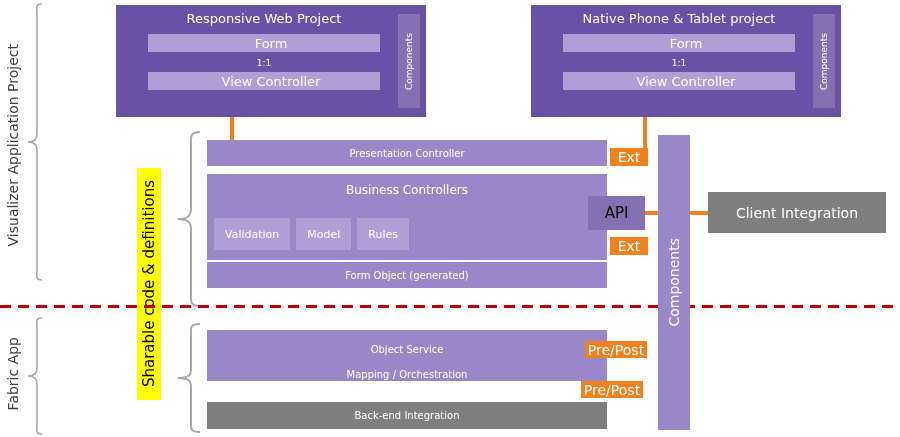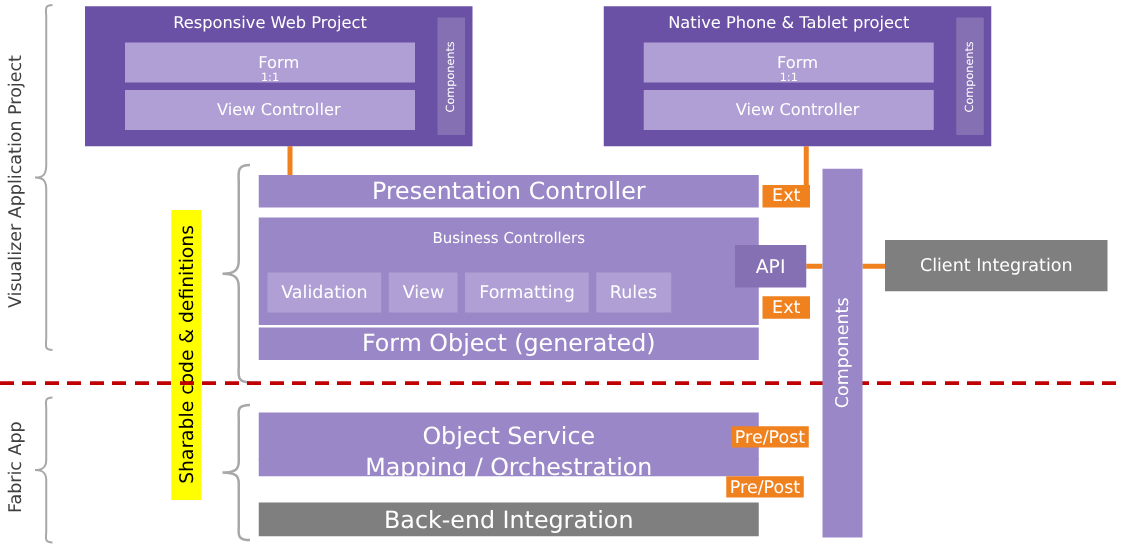--- a/index.html
+++ b/index.html
@@ -20,45 +20,45 @@
   .yellow-strip .vtext { color:#000; font-size:15px; }
 
   
   .brace path { fill:none; stroke:#a8a8a8; }
 
   
   .red-line { left:0; top:305px; width:897px; height:3px; z-index:2;
     background:repeating-linear-gradient(90deg, var(--red-line,#c00000) 0 11px, transparent 11px 18px); }
 
   
-  .project-box { top:5px; width:310px; height:112px; background:var(--dark-purple,#6a51a5); z-index:3; }
+  .project-box { top:5px; width:310px; height:112px; background:var(--dark-purple,#6a51a5); z-index:3;margin-left:48px; }
   .project-box.left  { left:68px; }
   .project-box.right { left:483px; }
   .project-title { position:absolute; left:0; top:6px; width:296px; text-align:center; color:#fff; font-size:13px; }
-  .inner-bar { position:absolute; left:32px; width:232px; height:32px; background:var(--light-purple,#af9fd5); color:#fff; font-size:13px;padding-left:14px; }
+  .inner-bar { position:absolute; left:32px; width:232px; height:18px; background:var(--light-purple,#af9fd5); color:#fff; font-size:13px;padding-left:14px; }
   .inner-form { top:29px; }
   .inner-ratio { position:absolute; left:32px; top:53px; width:232px; text-align:center; color:#fff; font-size:9px; }
   .inner-vc { top:67px; }
   .mini-strip { position:absolute; left:282px; top:9px; width:22px; height:94px; background:var(--strip-purple,#8570b4); }
   .mini-strip .vtext { color:#fff; font-size:9px; }
 
   
-  .bar { left:207px; width:400px; background:var(--bar-purple,#9a87c7); color:#fff; font-size:19px; z-index:3; }
+  .bar { left:207px; width:400px; background:var(--bar-purple,#9a87c7); color:#fff; font-size:10px; z-index:3; }
   .bar-presentation { top:140px; height:26px; }
   .bar-model { top:262px; height:26px; }
   .bar-object-service { top:330px; height:38px; }
   .bar-mapping { top:367px; height:14px; }
   .bar-backend { top:402px; height:27px; background:var(--gray,#7f7f7f); }
 
   .business-box { left:207px; top:174px; width:400px; height:86px; background:var(--bar-purple,#9a87c7); z-index:3; }
   .business-title { position:absolute; left:0; top:9px; width:100%; text-align:center; color:#fff; font-size:12px; }
   .chips { position:absolute; left:7px; bottom:10px; display:flex; gap:6px; }
-  .chip { height:32px; padding:0 11px; background:var(--light-purple,#af9fd5); color:#fff; font-size:14px; display:flex; align-items:center; }
+  .chip { height:32px; padding:0 11px; background:var(--light-purple,#af9fd5); color:#fff; font-size:11px; display:flex; align-items:center; }
 
-  .api-box { left:588px; top:196px; width:57px; height:34px; background:var(--strip-purple,#8570b4); color:#ffffff; font-size:15px; z-index:4; }
+  .api-box { left:588px; top:196px; width:57px; height:34px; background:var(--strip-purple,#8570b4); color:#000000; font-size:15px; z-index:4; }
 
   .tag { background:var(--orange,#f0811f); color:#fff; font-size:14px; z-index:5; }
   .tag-ext1 { left:610px; top:148px; width:38px; height:18px; }
   .tag-ext2 { left:610px; top:237px; width:38px; height:18px; }
   .tag-pp1 { left:585px; top:341px; width:62px; height:17px; }
   .tag-pp2 { left:581px; top:381px; width:62px; height:17px; }
 
   .components-bar { left:658px; top:135px; width:32px; height:295px; background:var(--bar-purple,#9a87c7); z-index:3; }
   .components-bar .vtext { color:#fff; font-size:14px; }
 
@@ -127,22 +127,21 @@
   <div class="abs conn conn-api"></div>
   <div class="abs conn conn-client"></div>
 
   <div class="abs bar bar-presentation center">Presentation Controller</div>
   <div class="abs tag tag-ext1 center">Ext</div>
 
   <div class="abs business-box">
     <div class="business-title">Business Controllers</div>
     <div class="chips">
       <span class="chip">Validation</span>
-      <span class="chip">View</span>
-      <span class="chip">Formatting</span>
+      <span class="chip">Model</span>
       <span class="chip">Rules</span>
     </div>
   </div>
 
   <div class="abs api-box center">API</div>
   <div class="abs tag tag-ext2 center">Ext</div>
 
   <div class="abs bar bar-model center">Form Object (generated)</div>
 
   <div class="abs bar bar-object-service center">Object Service</div>

